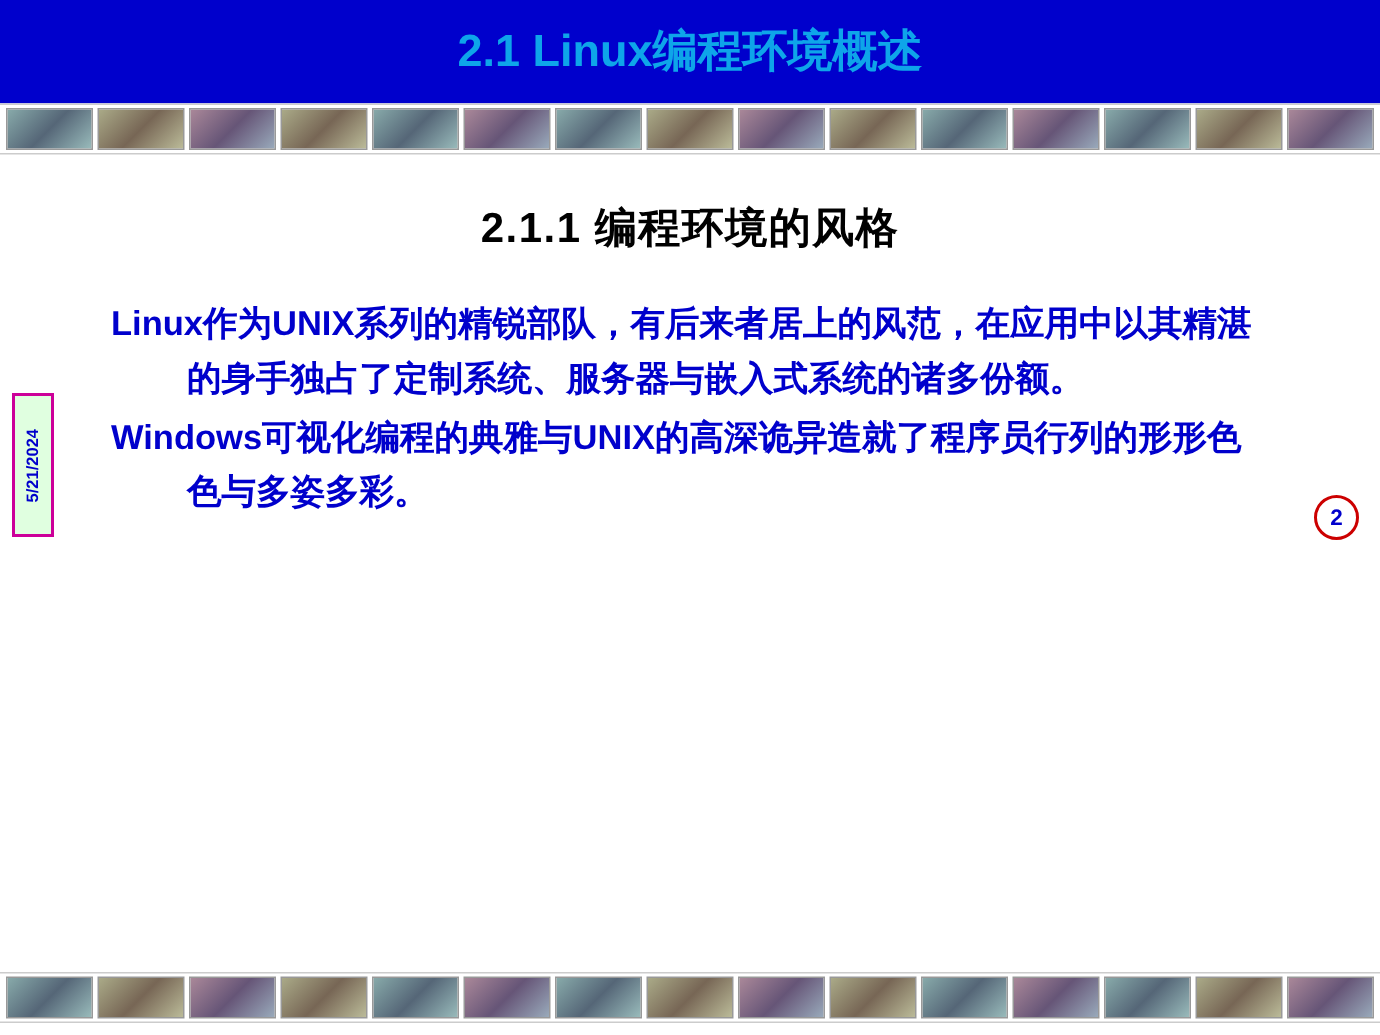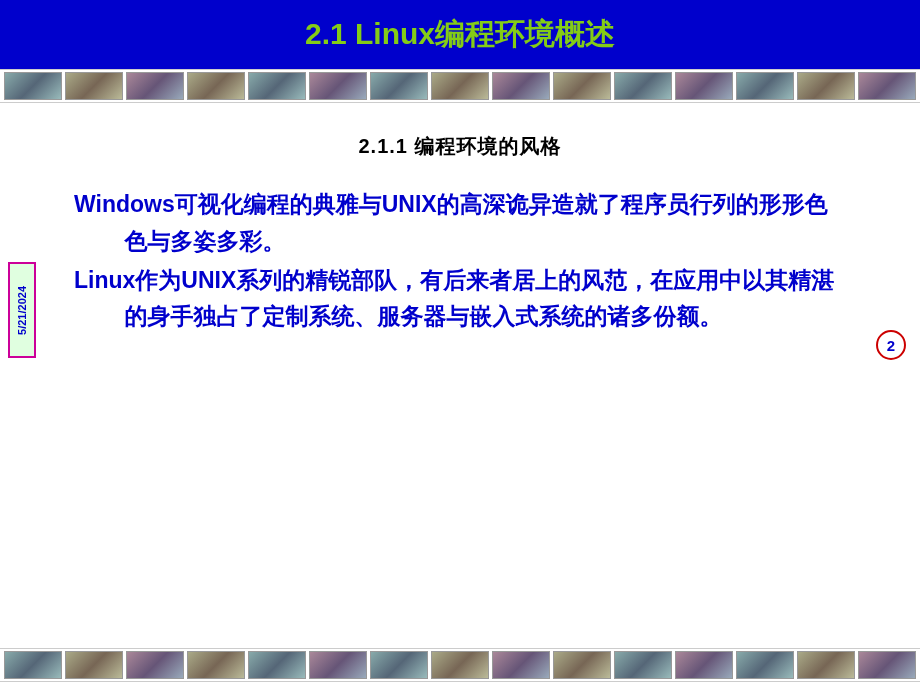--- a/index.html
+++ b/index.html
@@ -6,21 +6,21 @@
     body {
       width: 920px;
       height: 690px;
       background: #fff;
       font-family: "SimSun", "宋体", serif;
       position: relative;
       overflow: hidden;
     }
     .title-bar {
       background: #0000cc;
-      color: #84cc16;
+      color: #0ea5e9;
       text-align: center;
       font-size: 30px;
       font-weight: bold;
       padding: 14px 0;
       font-family: "SimHei", "黑体", sans-serif;
     }
     .thumb-strip {
       height: 34px;
       background: #fff;
       display: flex;
@@ -39,21 +39,21 @@
     .thumb {
       flex: 1;
       height: 28px;
       border: 1px solid #999;
       background: linear-gradient(135deg, #8aa 0%, #567 50%, #9bb 100%);
     }
     .thumb:nth-child(2n) { background: linear-gradient(135deg, #aa8 0%, #765 50%, #bb9 100%); }
     .thumb:nth-child(3n) { background: linear-gradient(135deg, #a89 0%, #657 50%, #9ab 100%); }
     .subtitle {
       text-align: center;
-      font-size: 20px;
+      font-size: 28px;
       font-weight: bold;
       color: #000;
       margin-top: 30px;
       margin-bottom: 26px;
       font-family: "SimHei", "黑体", sans-serif;
       letter-spacing: 1px;
     }
     .content {
       padding: 0 74px 0 74px;
     }
@@ -128,22 +128,22 @@
   <div class="thumb"></div>
   <div class="thumb"></div>
   <div class="thumb"></div>
   <div class="thumb"></div>
   <div class="thumb"></div>
 </div>
 
 <div class="subtitle">2.1.1 编程环境的风格</div>
 
 <div class="content">
+  <p class="para">Linux作为UNIX系列的精锐部队，有后来者居上的风范，在应用中以其精湛的身手独占了定制系统、服务器与嵌入式系统的诸多份额。</p>
   <p class="para">Windows可视化编程的典雅与UNIX的高深诡异造就了程序员行列的形形色色与多姿多彩。</p>
-  <p class="para">Linux作为UNIX系列的精锐部队，有后来者居上的风范，在应用中以其精湛的身手独占了定制系统、服务器与嵌入式系统的诸多份额。</p>
 </div>
 
 <div class="date-tab">
   <span>5/21/2024</span>
 </div>
 
 <div class="page-badge">
   <span>2</span>
 </div>
 

